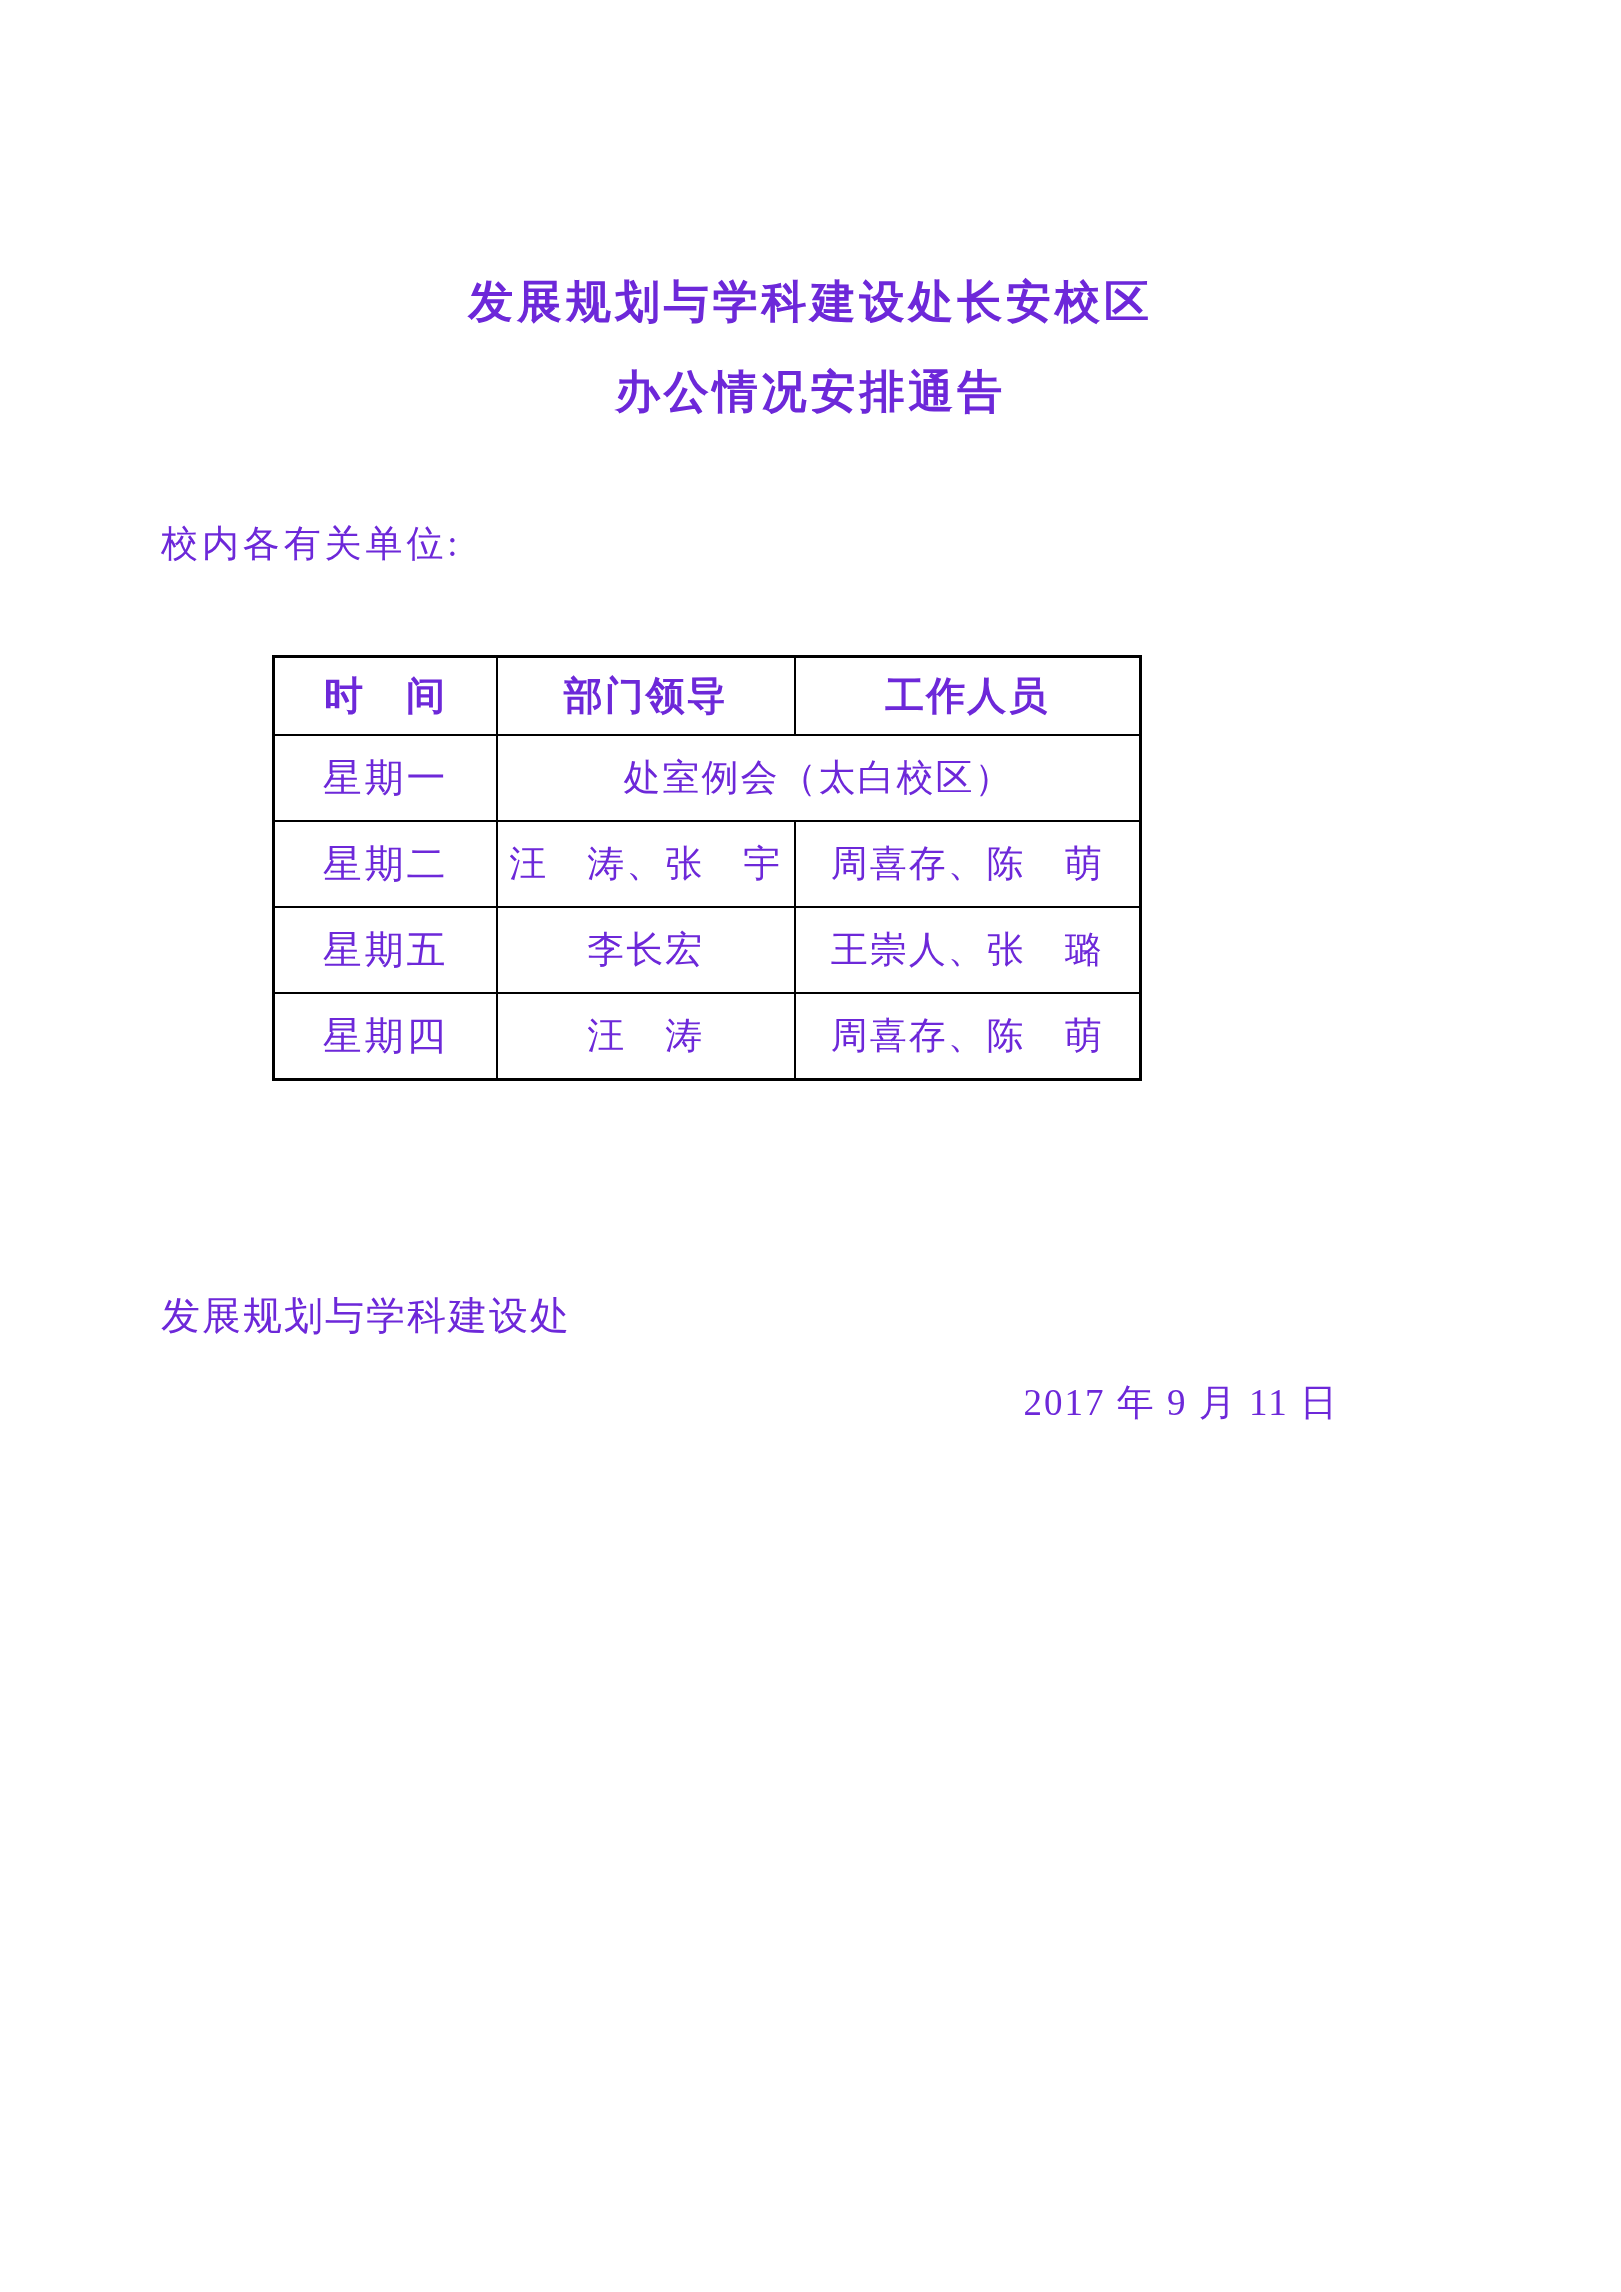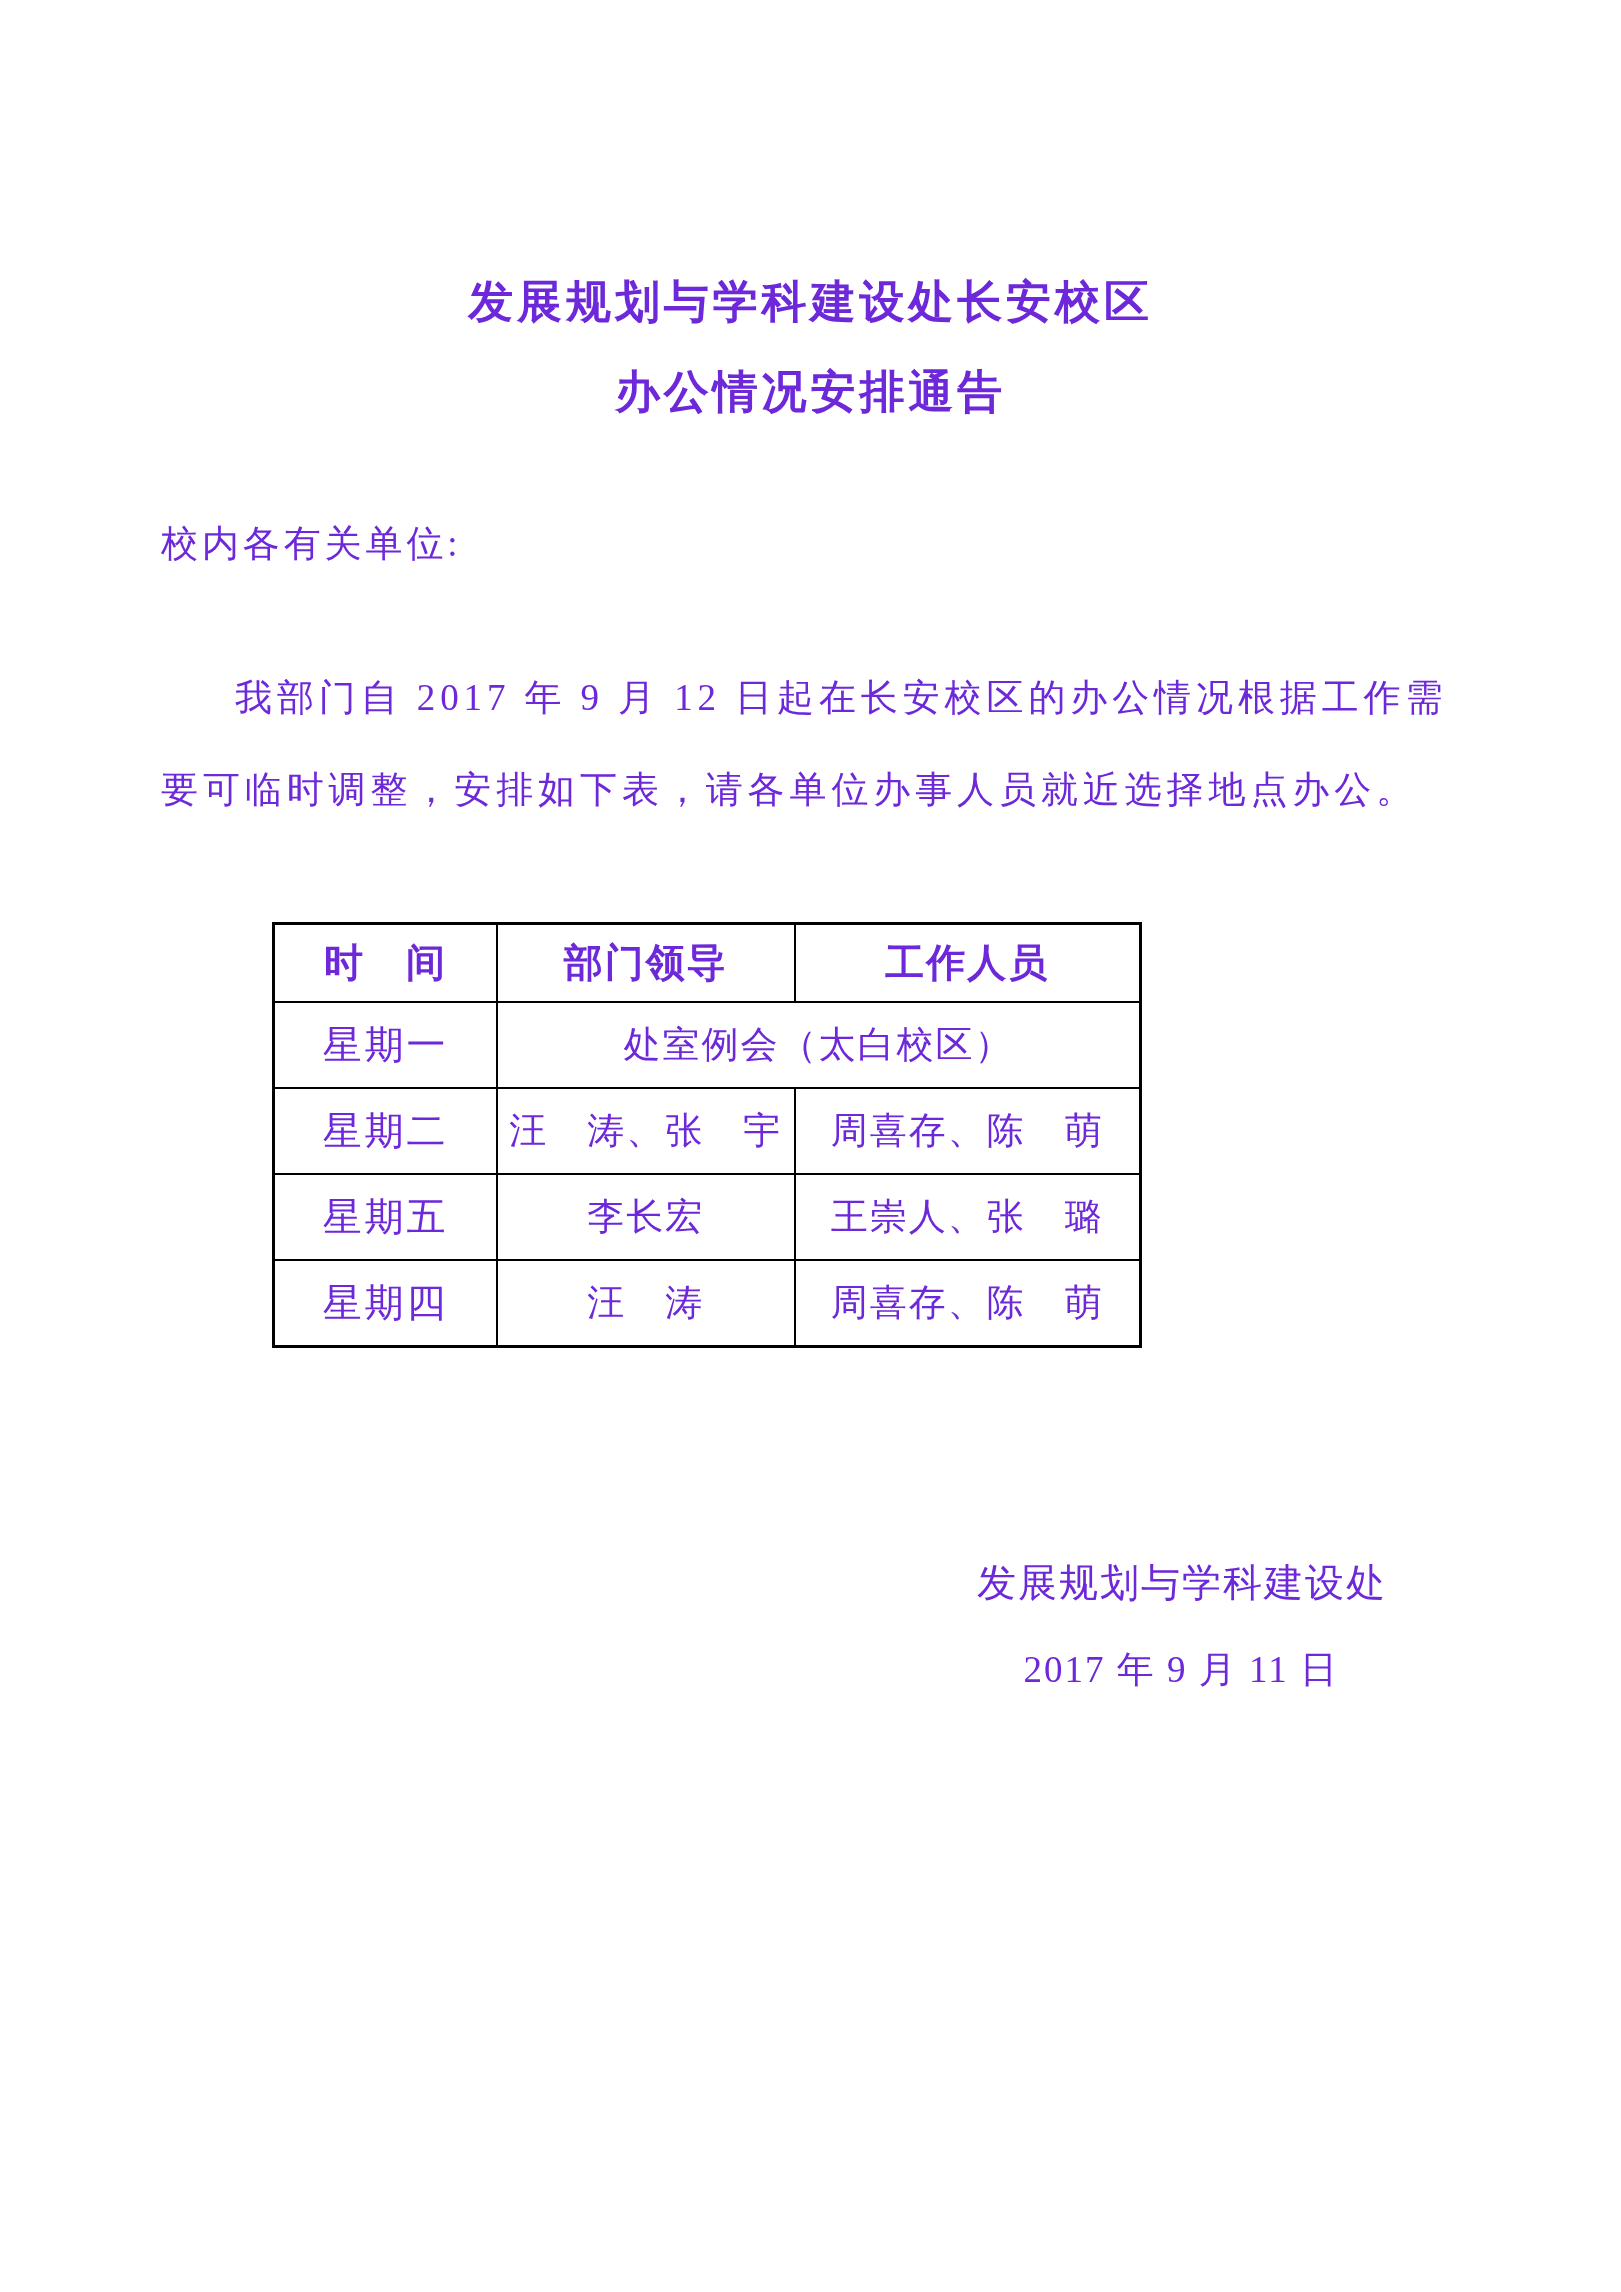--- a/index.html
+++ b/index.html
@@ -86,21 +86,21 @@
     letter-spacing: 2.9px;
   }
   .address {
     margin-top: 76px;
     font-size: 37px;
     letter-spacing: 2.9px;
     white-space: nowrap;
   }
   .signature {
     margin-top: 208px;
-    text-align: right;
+    text-align: left;
     margin-right: 73px;
     font-size: 39px;
     letter-spacing: 2px;
   }
   .date {
     margin-top: 35px;
     text-align: right;
     margin-right: 121px;
     font-size: 37px;
     letter-spacing: 2px;
@@ -110,24 +110,20 @@
 <body>
 
 <div class="page">
 
   <div class="title">发展规划与学科建设处长安校区</div>
 
   <div class="title title2">办公情况安排通告</div>
 
   <div class="salutation">校内各有关单位:</div>
 
-  <div class="body-para">
-    <div class="body-line indent">我部门自 2017 年 9 月 12 日起在长安校区的办公情况根据工作需</div>
-    <div class="body-line">要可临时调整，安排如下表，请各单位办事人员就近选择地点办公。</div>
-  </div>
 
   <table class="schedule">
     <colgroup>
       <col class="c1">
       <col class="c2">
       <col class="c3">
     </colgroup>
     <tbody>
       <tr>
         <th>时　间</th>

